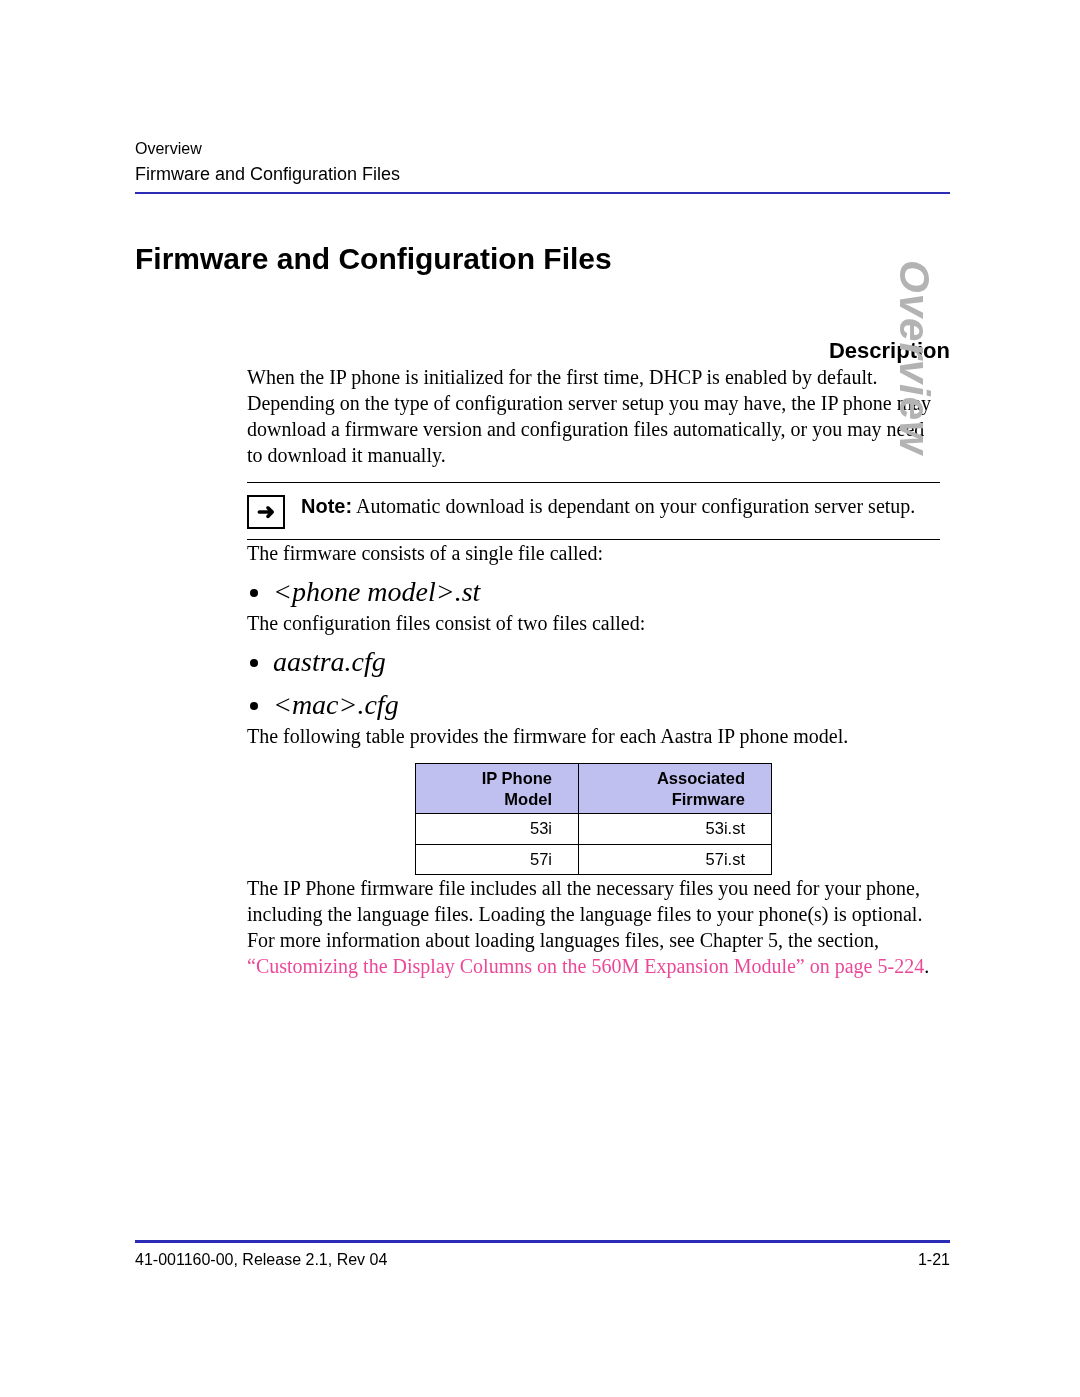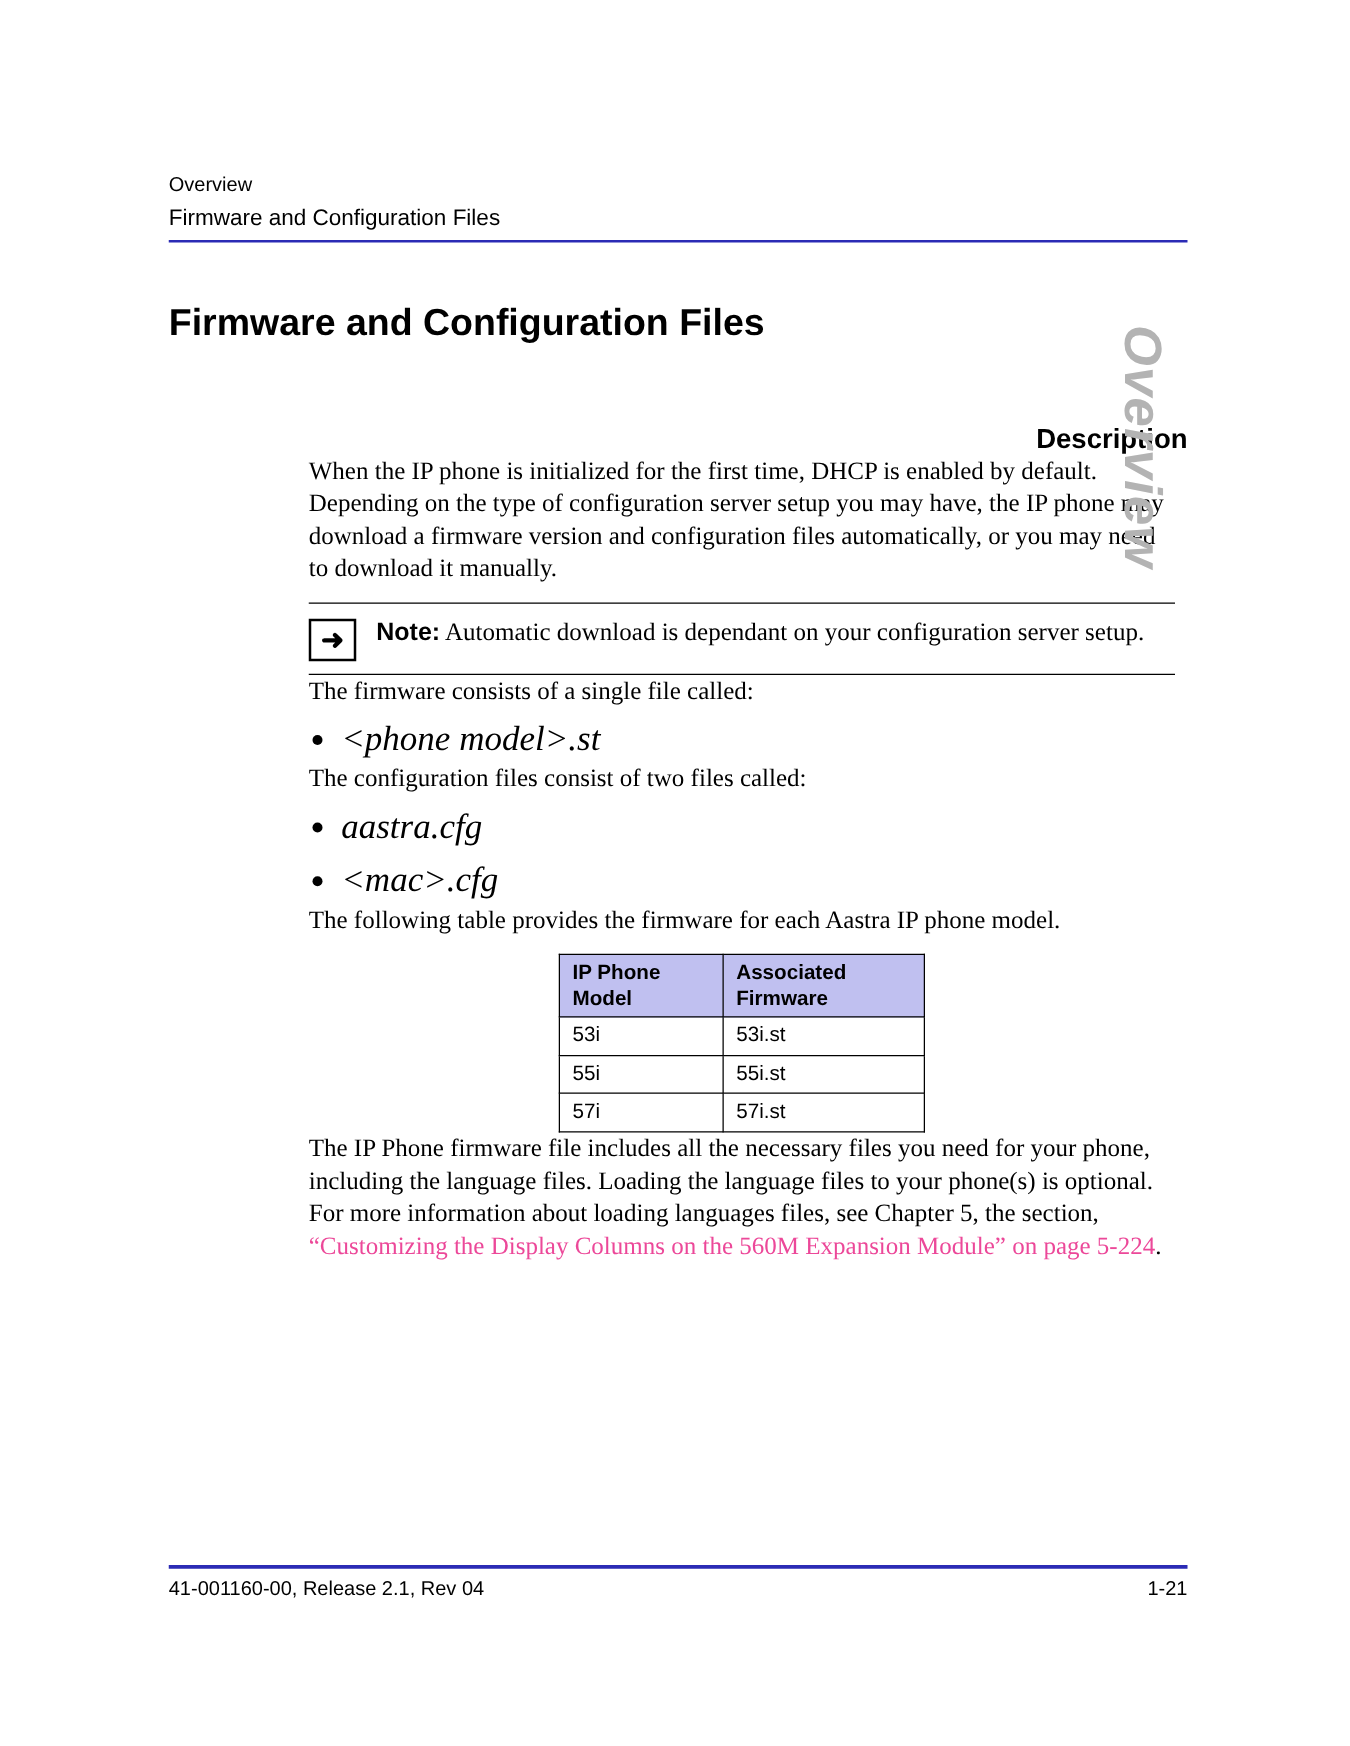--- a/index.html
+++ b/index.html
@@ -116,40 +116,40 @@
     justify-content: center;
     margin-top: 14px;
   }
   table.fw {
     border-collapse: collapse;
     font-family: Arial, Helvetica, sans-serif;
     font-size: 16.5px;
   }
   table.fw th, table.fw td {
     border: 1px solid #000;
-    padding: 4px 10px;
-    text-align: left;
+    padding: 4px 26px;
+    text-align: right;
     vertical-align: top;
   }
   table.fw th {
     background: #c0c0f0;
     font-weight: bold;
     line-height: 1.25;
   }
   table.fw th:first-child, table.fw td:first-child { width: 110px; }
   table.fw th:last-child, table.fw td:last-child { width: 140px; }
   .link {
     color: #ec4899;
     text-align: right;
   }
   .footer {
     position: absolute;
     left: 135px;
     right: 130px;
-    bottom: 116px;
+    bottom: 128px;
   }
   .foot-rule {
     border: none;
     border-top: 3px solid #2b2bb5;
     margin: 0 0 8px 0;
   }
   .foot-row {
     display: flex;
     justify-content: space-between;
     font-family: Arial, Helvetica, sans-serif;
@@ -208,24 +208,20 @@
             <th>IP Phone Model</th>
             <th>Associated Firmware</th>
           </tr>
         </thead>
         <tbody>
           <tr>
             <td>53i</td>
             <td>53i.st</td>
           </tr>
           <tr>
-            <td>55i</td>
-            <td>55i.st</td>
-          </tr>
-          <tr>
             <td>57i</td>
             <td>57i.st</td>
           </tr>
         </tbody>
       </table>
     </div>
 
     <div class="para">
       <span>The IP Phone firmware file includes all the necessary files you need for your phone, including the language files. Loading the language files to your phone(s) is optional. For more information about loading languages files, see Chapter 5, the section, </span><span class="link">“Customizing the Display Columns on the 560M Expansion Module” on page 5-224</span><span>.</span>
     </div>

